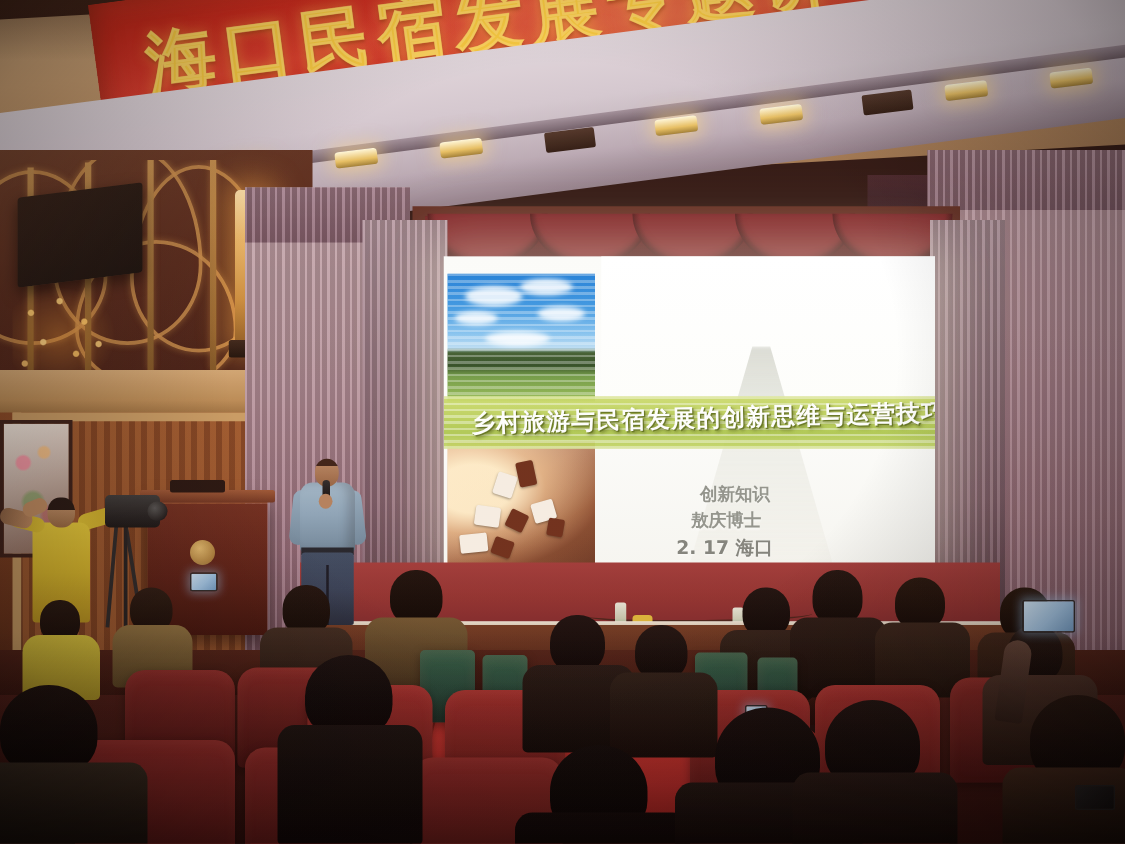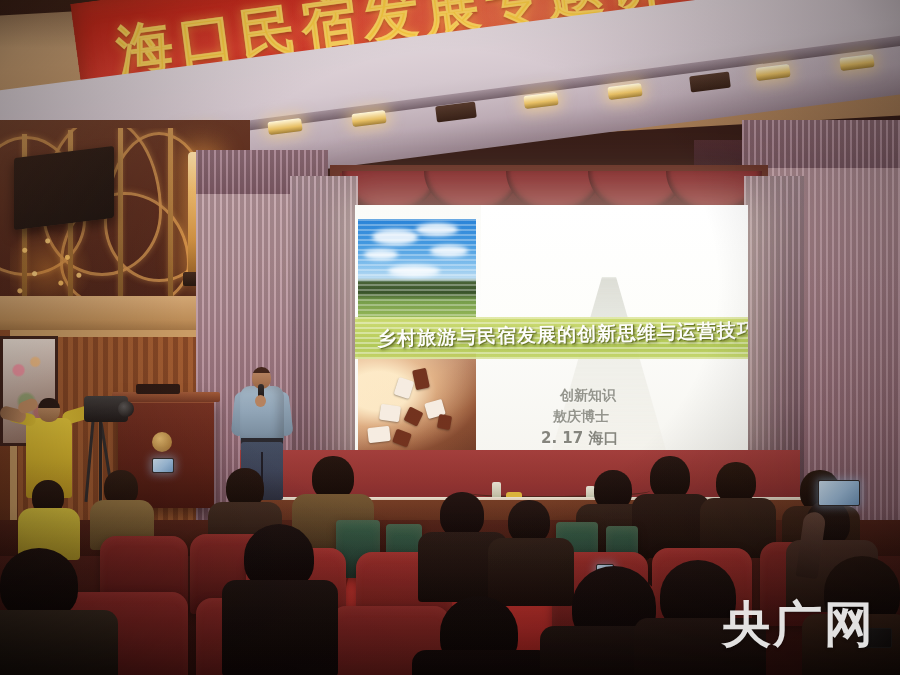--- a/index.html
+++ b/index.html
@@ -831,16 +831,15 @@
     <div class="head" style="left:824px;top:556px;width:76px;height:72px;background:linear-gradient(180deg,#231711,#0b0706);border-radius:50% 50% 40% 40%;"></div>
     <div class="torso" style="left:802px;top:614px;width:106px;height:66px;background:linear-gradient(180deg,#4a2f20,#1c110b);"></div>
   </div>
   <div class="phone dark" style="left:860px;top:628px;width:32px;height:20px;"></div>
 
   <div class="warmcast"></div>
   <div class="darkbottom"></div>
   <div class="vignette"></div>
 
   <div class="watermark">
-    <div class="wm-logo">央广网</div>
   </div>
 
 </div>
 
 </body></html>

